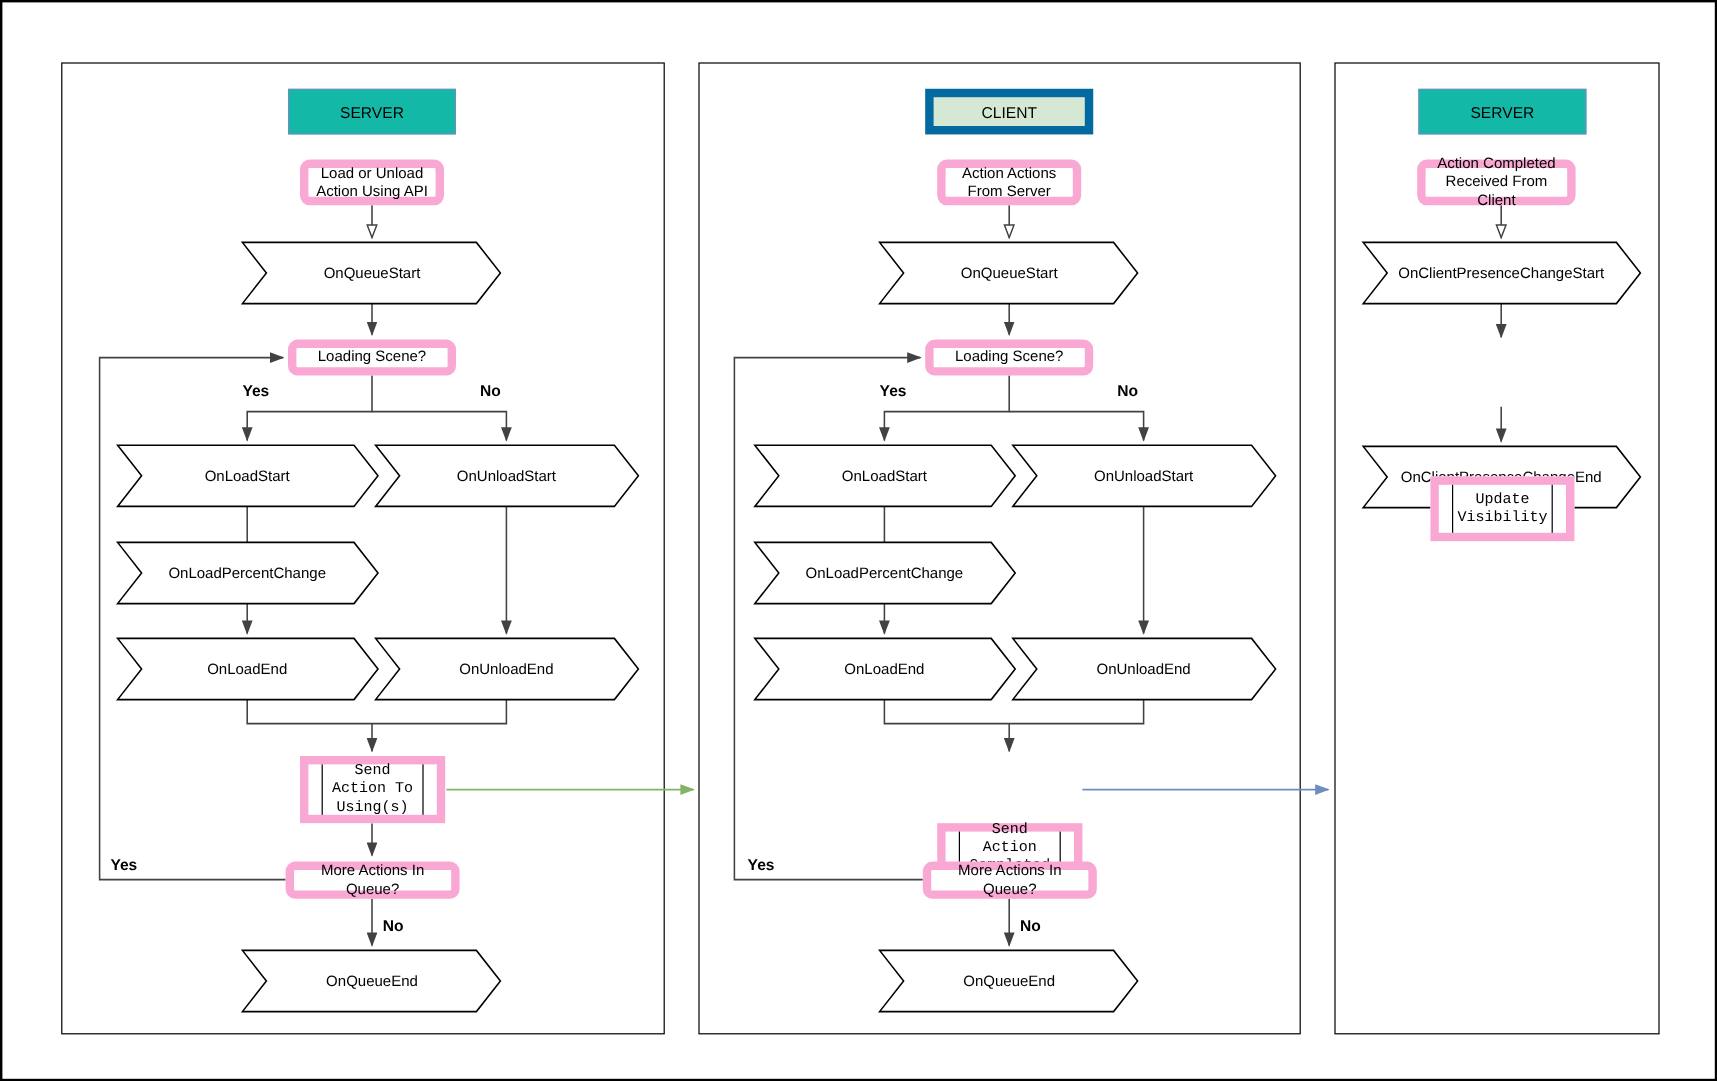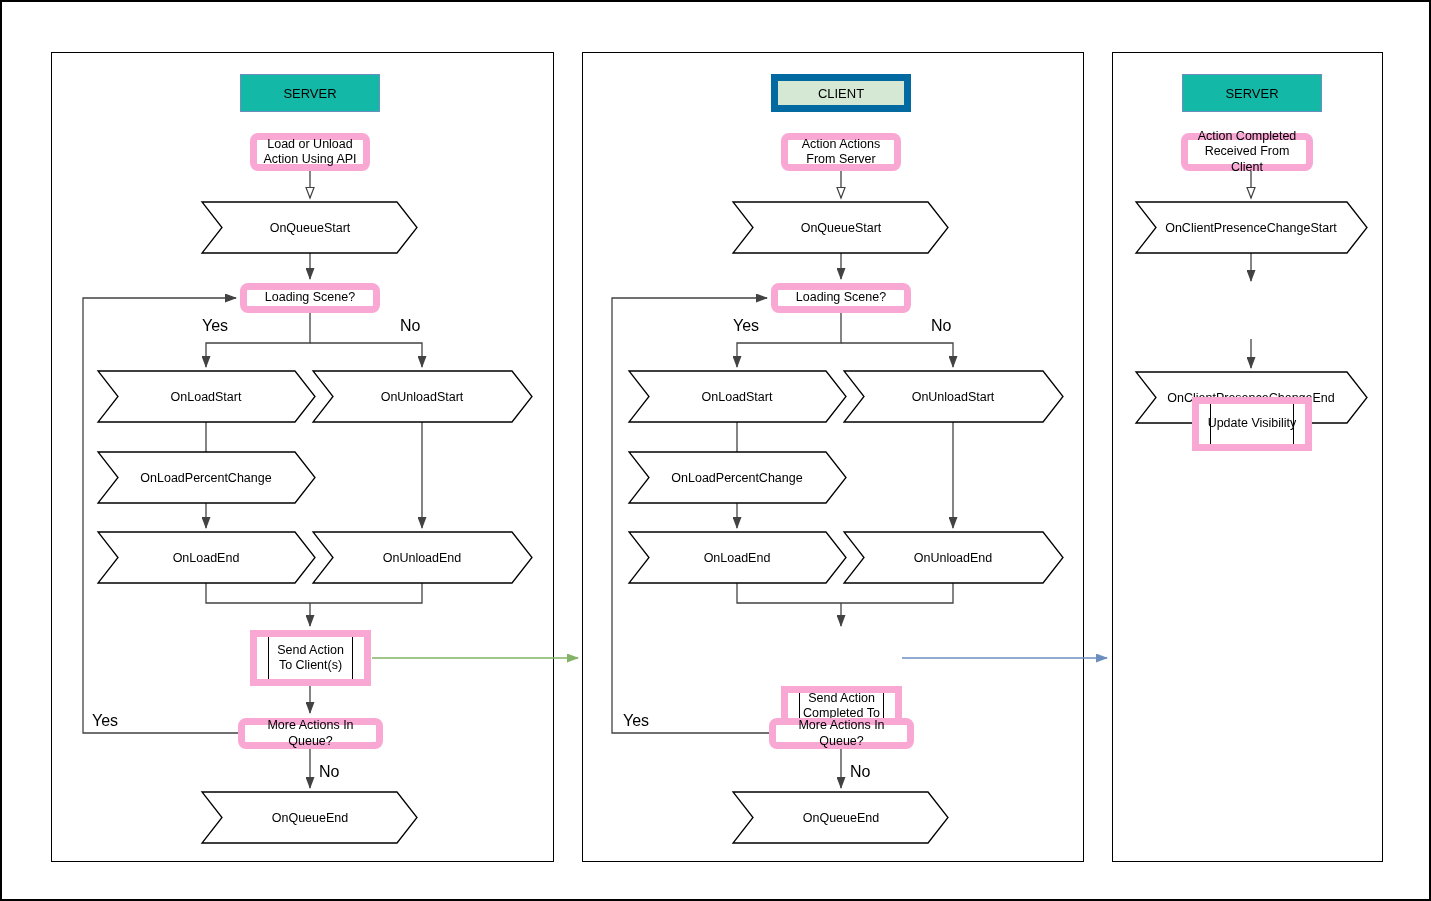--- a/index.html
+++ b/index.html
@@ -38,25 +38,26 @@
   }
   .hdr-server{background:#14b8a6;border:1px solid #6c8ebf;}
   .hdr-client{background:#d5e8d4;border:7px solid #0369a1;}
   .process{position:relative;}
   .process::before,.process::after{
     content:"";position:absolute;top:0;bottom:0;width:0;
     border-left:1px solid #000;
   }
   .process::before{left:11px;}
   .process::after{right:11px;}
-  .process .txt{padding:0 14px;}
+  .process .txt{padding:0 14px;font-family:Liberation Mono, monospace;}
   .lbl{
     position:absolute;z-index:3;
-    font-size:16px;line-height:15px;
+    font-size:13px;line-height:15px;
     background:transparent;
+    font-weight:bold;
   }
   svg text{
     font-family:"Liberation Sans", sans-serif;
     font-size:12.5px;fill:#000;
     text-anchor:middle;
   }
 </style>
 </head>
 <body>
 
@@ -160,21 +161,21 @@
     <text x="1249" y="400">OnClientPresenceChangeEnd</text>
   </svg>
 
   <div class="header-box hdr-server" style="left:238px;top:72px;width:140px;height:38px;">SERVER</div>
   <div class="header-box hdr-client" style="left:769px;top:72px;width:140px;height:38px;">CLIENT</div>
   <div class="header-box hdr-server" style="left:1180px;top:72px;width:140px;height:38px;">SERVER</div>
 
   <div class="node rounded" style="left:248px;top:131px;width:120px;height:38px;">Load or Unload Action Using API</div>
   <div class="node rounded" style="left:238px;top:281px;width:140px;height:30px;">Loading Scene?</div>
   <div class="node process" style="left:248px;top:628px;width:121px;height:56px;">
-    <span class="txt">Send Action To Client(s)</span>
+    <span class="txt">Send Action To Using(s)</span>
   </div>
   <div class="node rounded" style="left:236px;top:716px;width:145px;height:31px;">More Actions In Queue?</div>
   <span class="lbl" style="left:200px;top:316px;">Yes</span>
   <span class="lbl" style="left:398px;top:316px;">No</span>
   <span class="lbl" style="left:90px;top:711px;">Yes</span>
   <span class="lbl" style="left:317px;top:762px;">No</span>
 
   <div class="node rounded" style="left:779px;top:131px;width:120px;height:38px;">Action Actions From Server</div>
   <div class="node rounded" style="left:769px;top:281px;width:140px;height:30px;">Loading Scene?</div>
   <div class="node process" style="left:779px;top:628px;width:121px;height:56px;">

